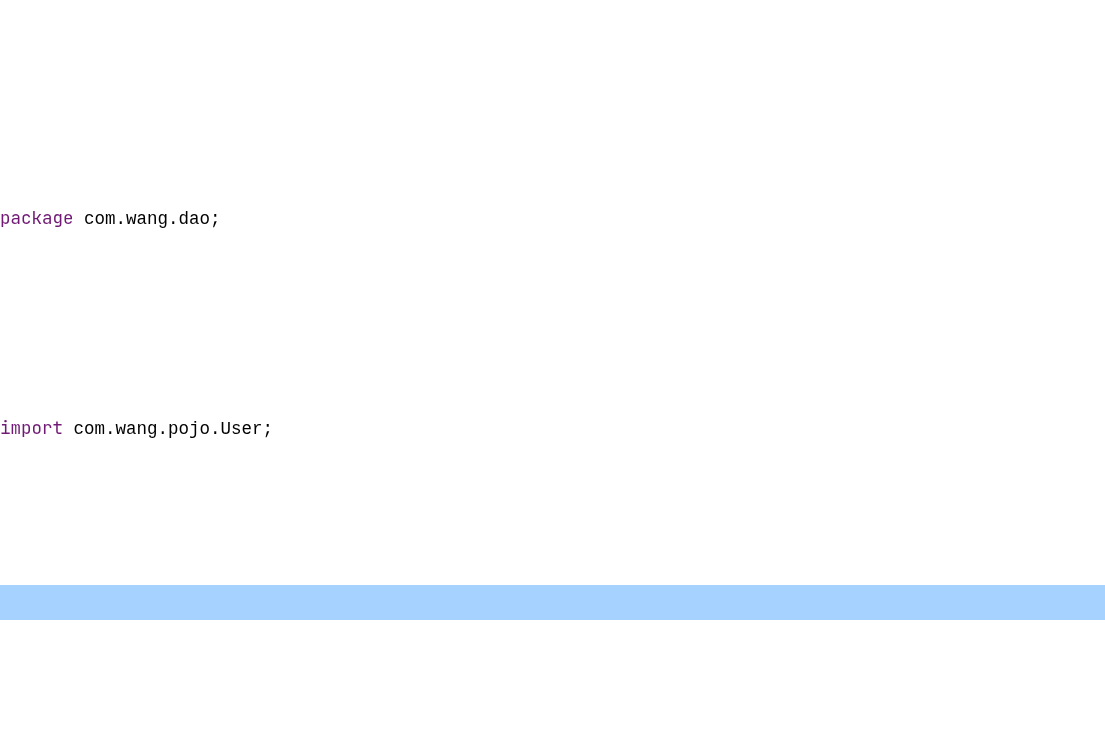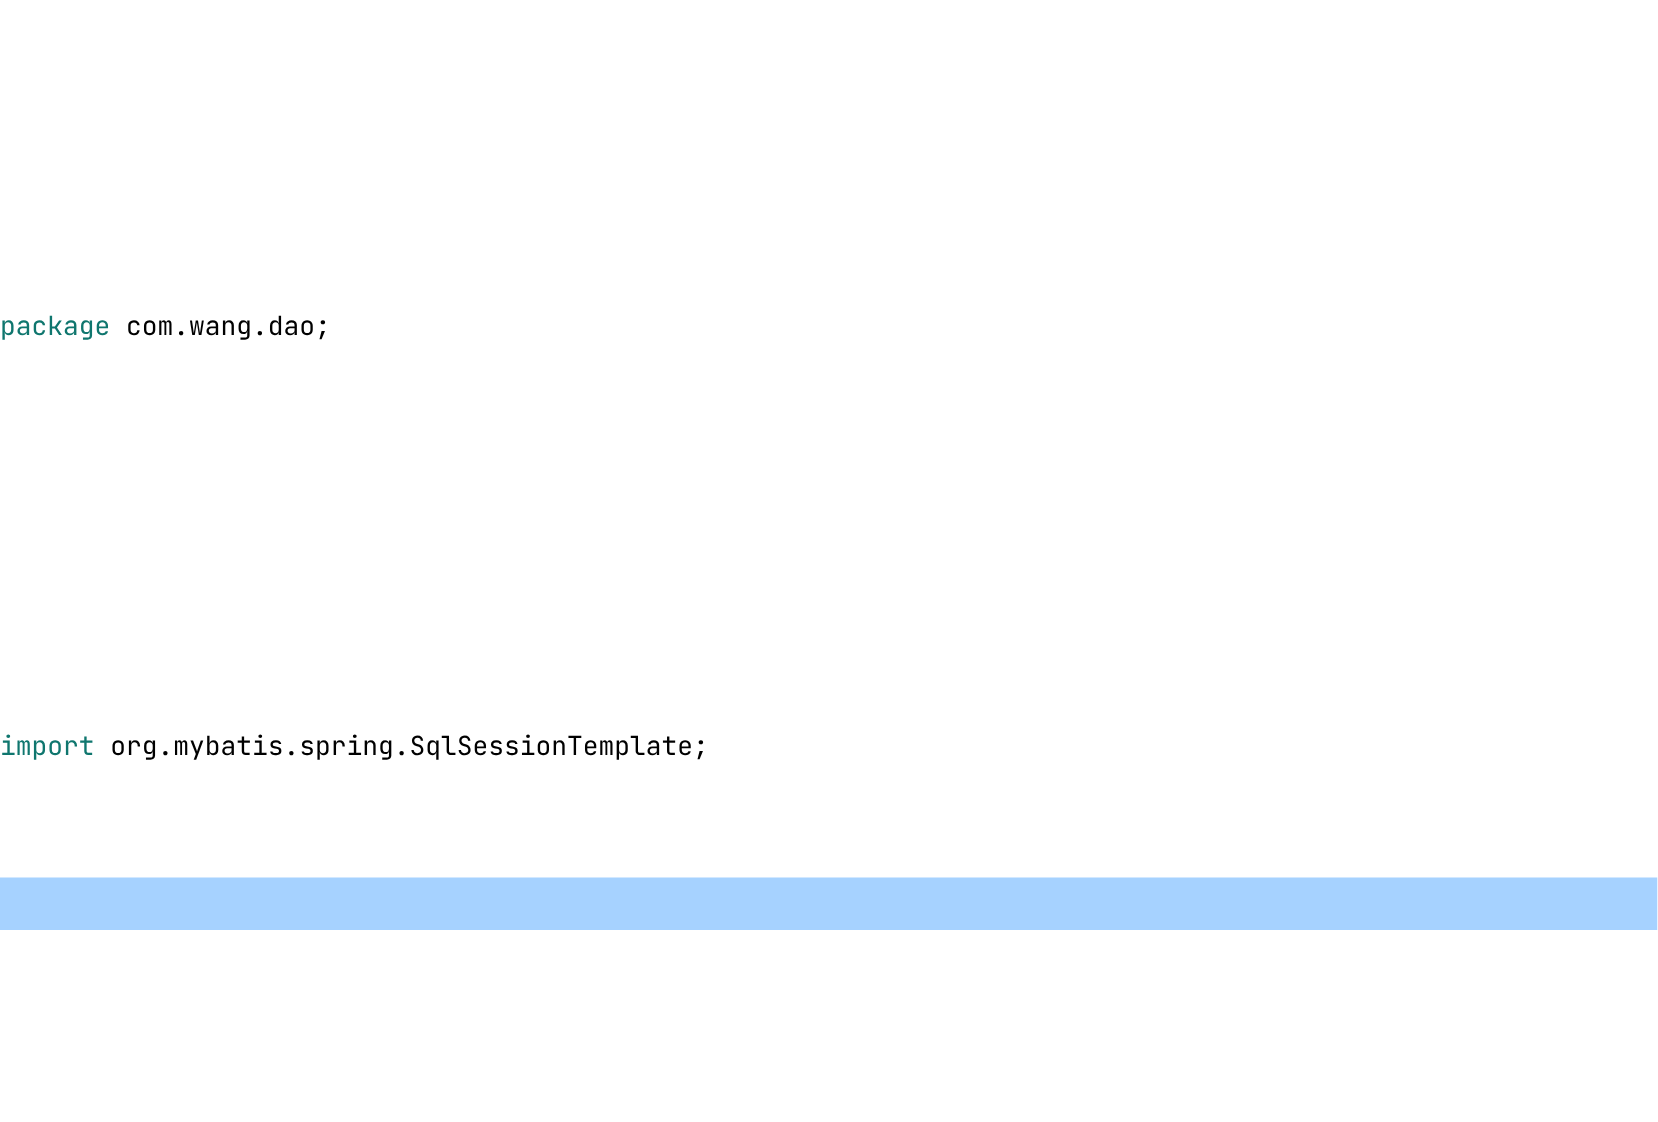--- a/index.html
+++ b/index.html
@@ -17,22 +17,22 @@
   }
   .editor {
     position: relative;
     padding-top: -10px;
   }
   .line {
     height: 35px;
     padding-left: 0;
     position: relative;
   }
-  .kw { color: #0f766e; }
-  .pkg { color: #000000; }
+  .kw { color: #701a75; }
+  .pkg { color: #000000; font-family: Liberation Mono, monospace; }
   .gray { color: #8C8C8C; }
   .sel-bg {
     background: #A6D2FF;
   }
   .row {
     display: flex;
     width: 100%;
     height: 35px;
   }
   .fill { flex: 1; }
@@ -42,23 +42,23 @@
 <body>
 
 
 
 <div class="editor">
 
 <div class="line" style="margin-top:-10px"><span class="kw seg">package</span><span class="pkg seg"> com.wang.dao;</span></div>
 
 <div class="line"></div>
 
+<div class="line"><span class="kw seg">import</span><span class="pkg seg"> com.wang.pojo.User;</span></div>
 
 
-<div class="line"><span class="kw seg">import</span><span class="pkg seg"> org.mybatis.spring.SqlSessionTemplate;</span></div>
 
 <div class="row"><span class="sel-bg fill"></span></div>
 
 
 
 
 
 
 
 

